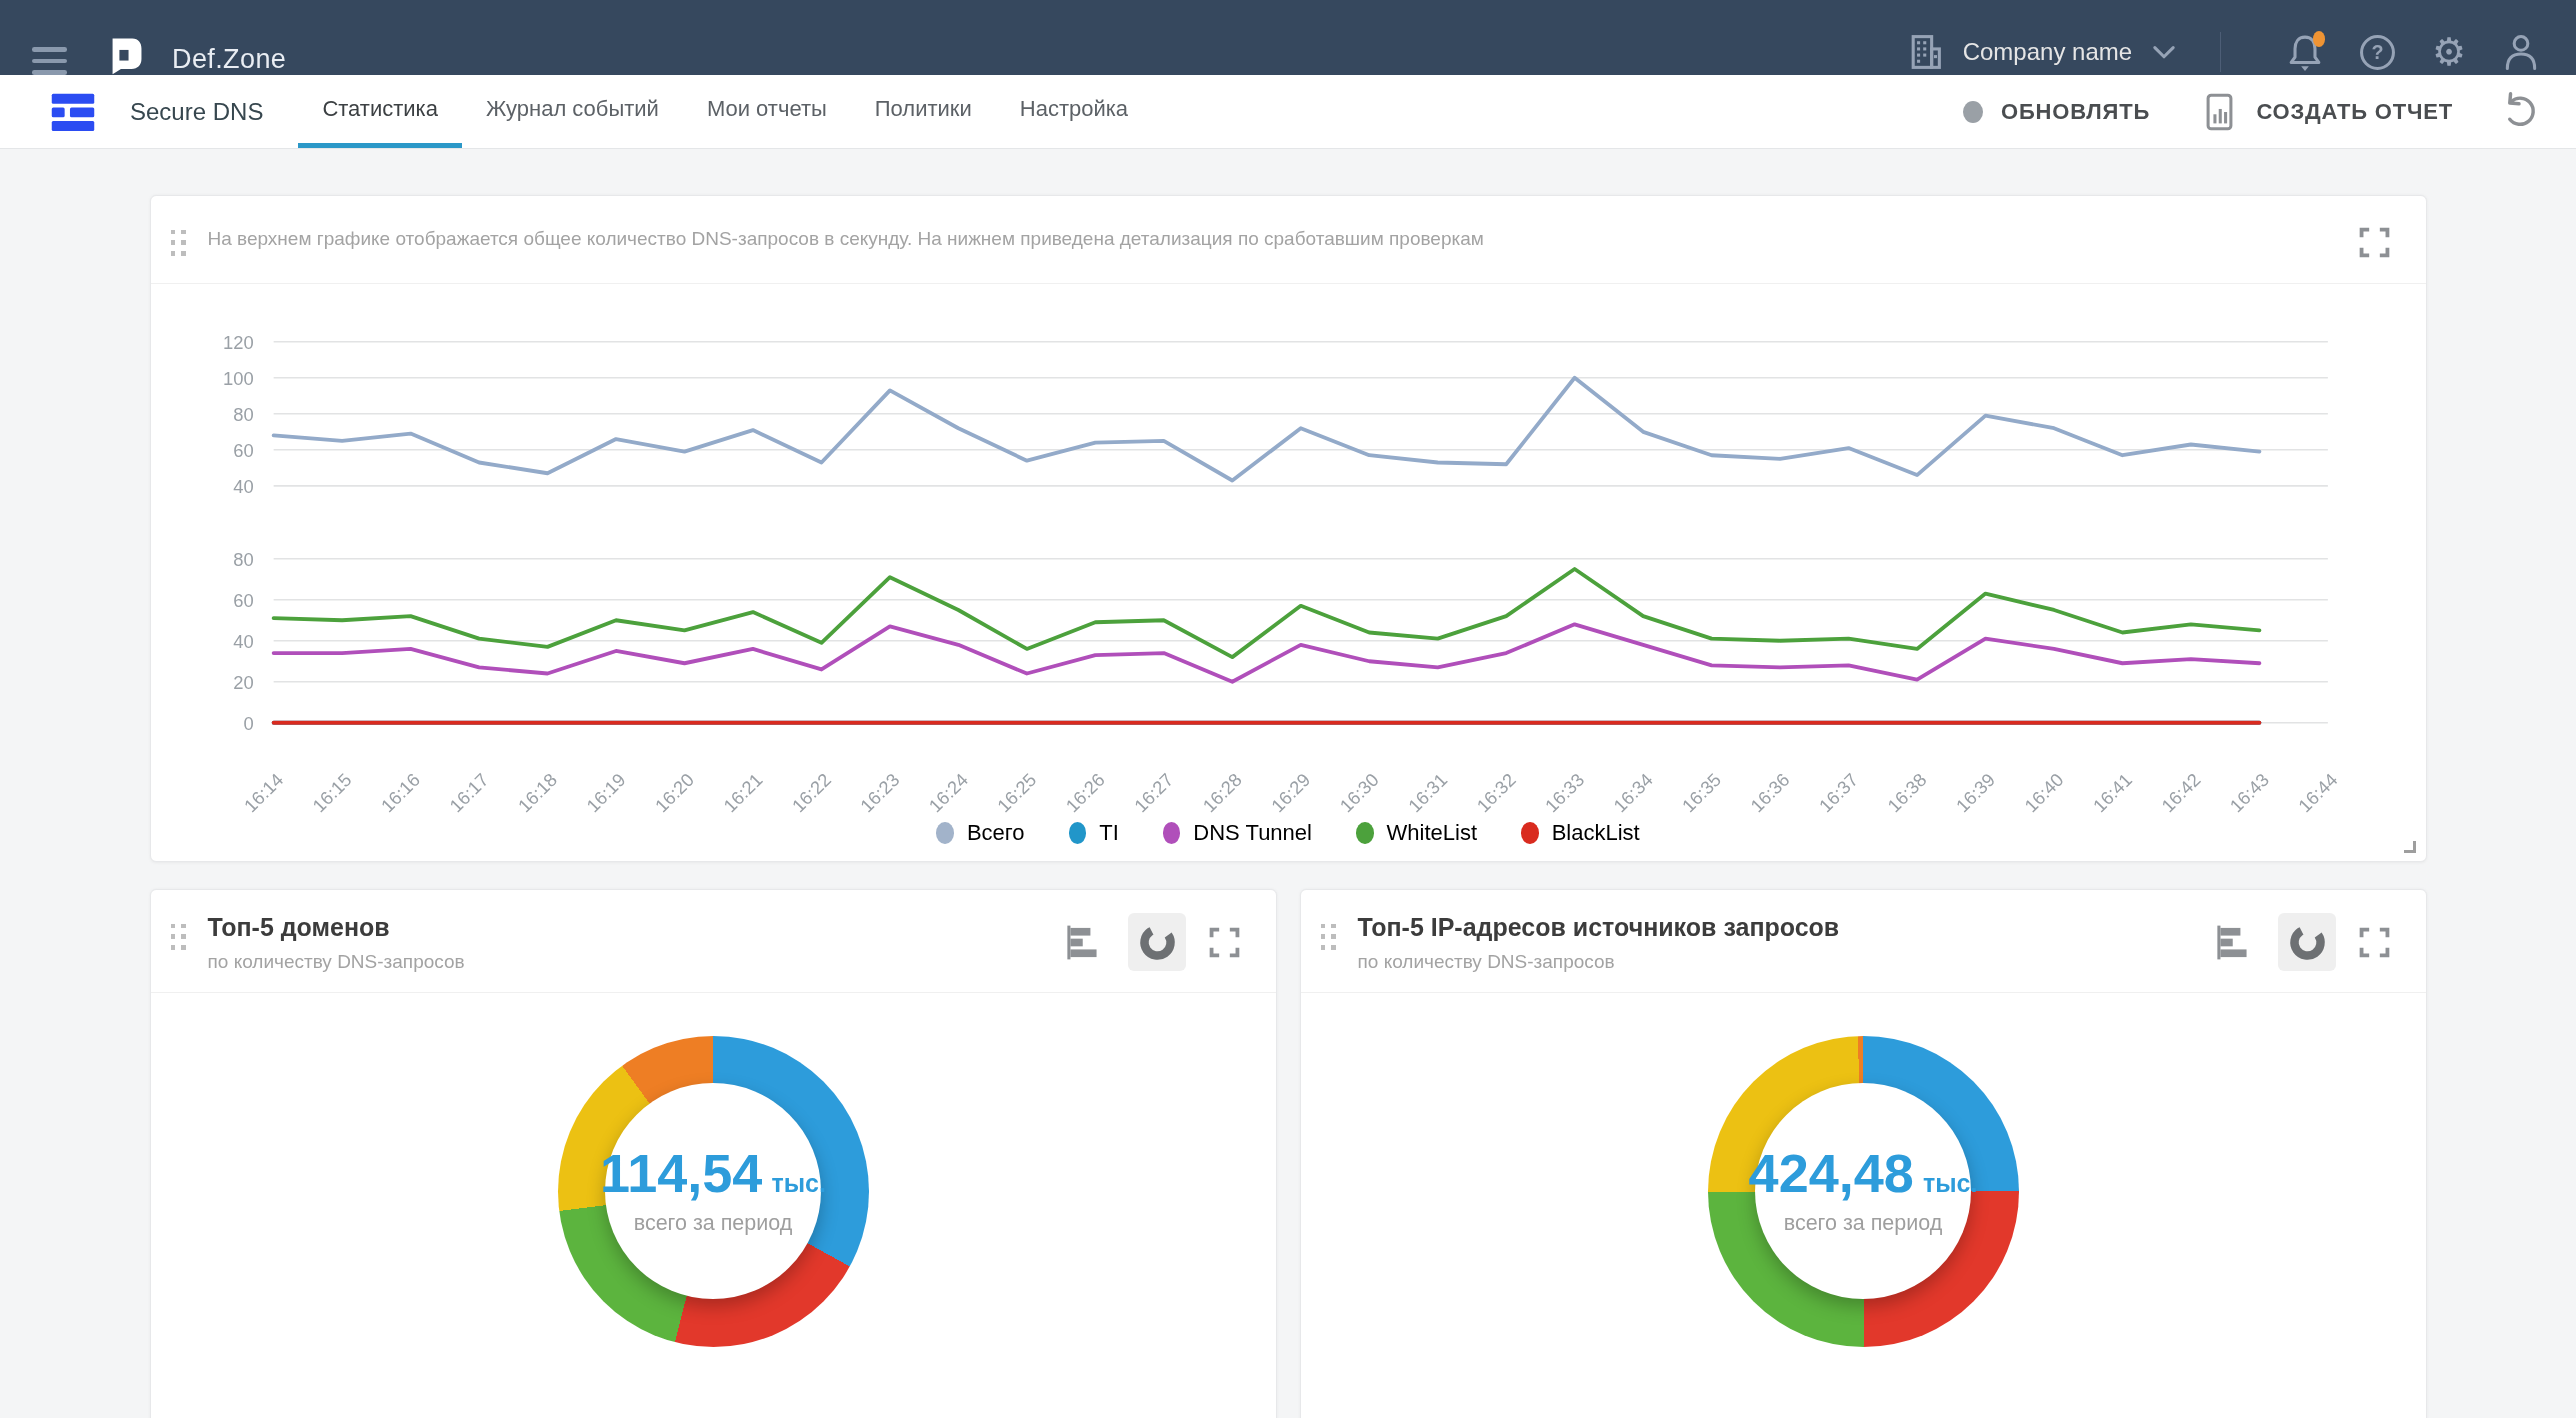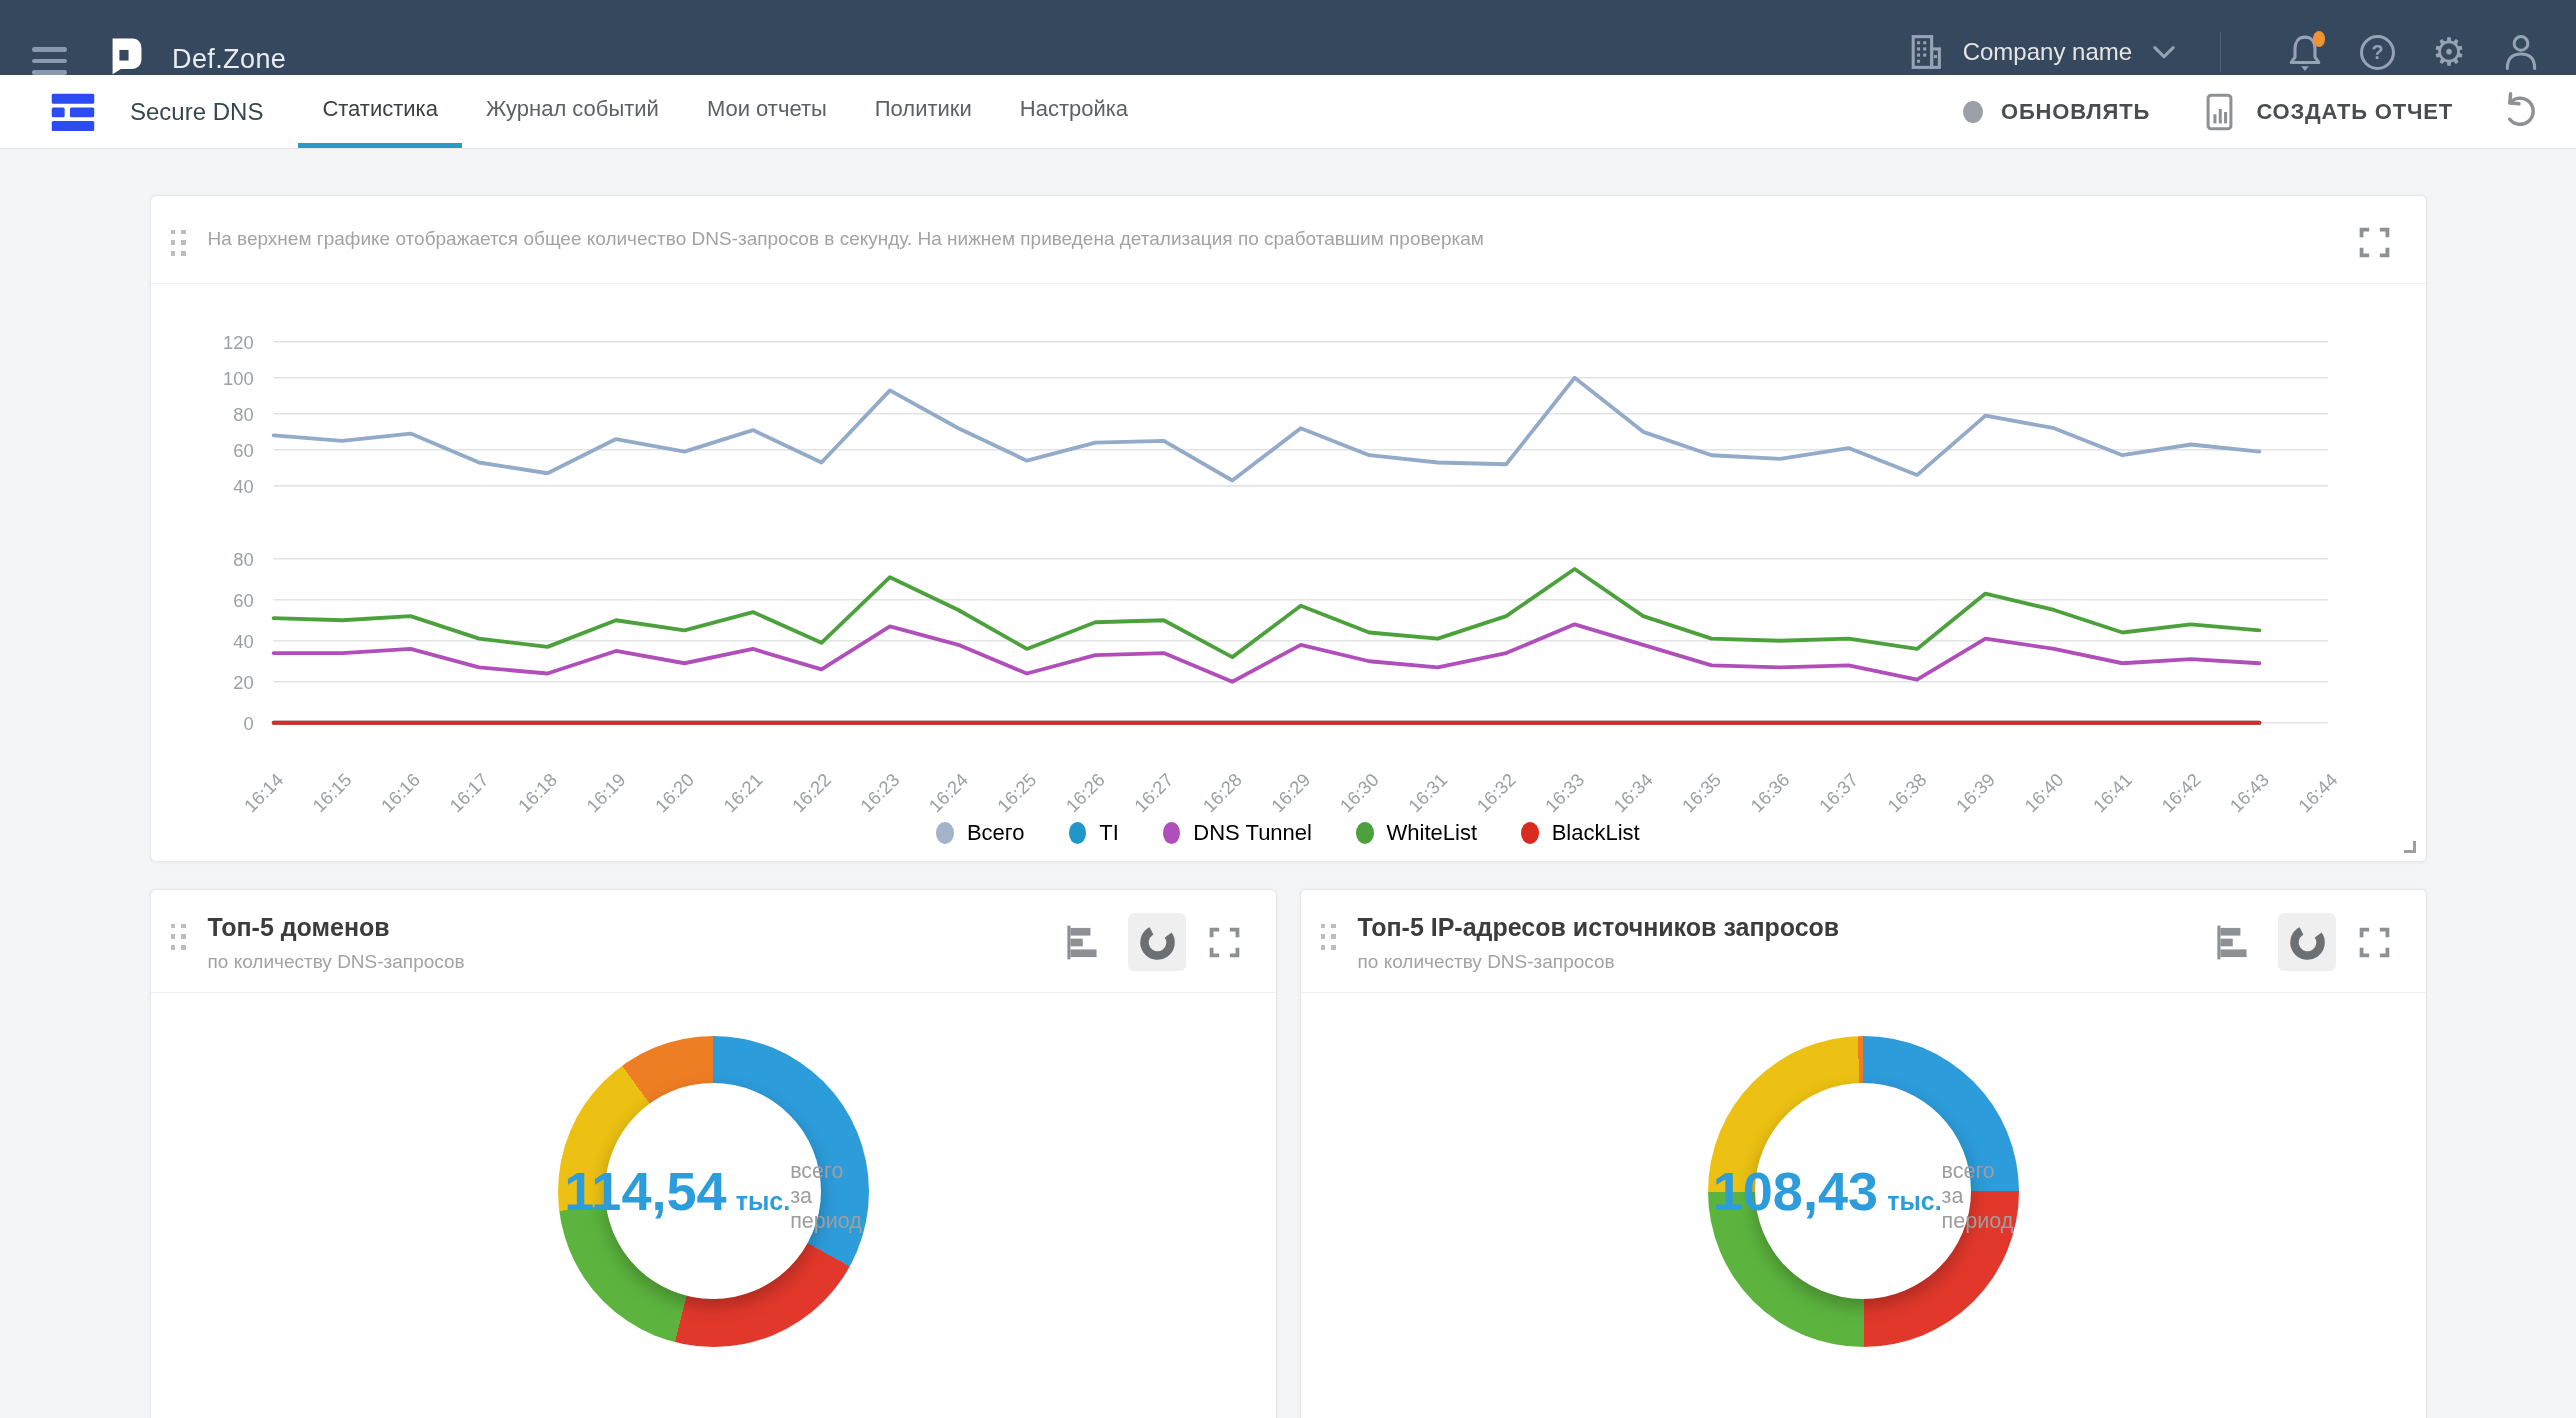--- a/index.html
+++ b/index.html
@@ -57,21 +57,21 @@
   .legend-label { font-size:22px; color:#000000; }
   .resize-corner { position:absolute; right:9.2px; bottom:7.7px; width:12.3px; height:12.3px;
     border-right:3.8px solid #9e9e9e; border-bottom:3.8px solid #9e9e9e; }
 
   .row2 { display:flex; gap:23px; margin-top:27px; }
   .donut-card { width:1127px; height:567px; overflow:hidden; }
   .donut-zone { display:flex; justify-content:center; margin-top:43px; }
   .donut { width:311px; height:311px; border-radius:50%; position:relative; }
   .donut-hole { position:absolute; left:50%; top:50%; transform:translate(-50%,-50%);
     width:216px; height:216px; border-radius:50%; background:#fff;
-    box-shadow:0 7.7px 18.4px rgba(0,0,0,.25); display:flex; flex-direction:row; align-items:center; justify-content:center; }
+    box-shadow:0 7.7px 18.4px rgba(0,0,0,.25); display:flex; flex-direction:column; align-items:center; justify-content:center; }
   .donut-total { color:#2d9cdb; font-weight:700; font-size:54px; line-height:1; display:flex; align-items:baseline; gap:9.2px; }
   .donut-unit { font-size:25px; font-weight:700; }
   .donut-caption { font-size:21.5px; color:#9e9e9e; margin-top:10.7px; }
 
   svg text { font-family:"Liberation Sans","DejaVu Sans",sans-serif; }
 </style>
 </head>
 <body>
 
 <header class="topbar">
@@ -369,21 +369,21 @@
             <svg width="35" height="35" viewBox="0 0 46 46">
               <path d="M6 16 V6 H16 M30 6 H40 V16 M40 30 V40 H30 M16 40 H6 V30" fill="none" stroke="#8d9094" stroke-width="5"></path>
             </svg>
           </div>
         </div>
       </div>
       <div class="donut-zone">
         <div class="donut" style="background: conic-gradient(rgb(45, 156, 219) 0deg, rgb(45, 156, 219) 90deg, rgb(226, 56, 43) 90deg, rgb(226, 56, 43) 180deg, rgb(92, 180, 62) 180deg, rgb(92, 180, 62) 270deg, rgb(236, 193, 19) 270deg, rgb(236, 193, 19) 357.84deg, rgb(238, 126, 36) 357.84deg, rgb(238, 126, 36) 360deg);">
           <div class="donut-hole">
             <div class="donut-total">
-              <span>108,43</span>
+              <span>424,48</span>
               <span class="donut-unit">тыс.</span>
             </div>
             <div class="donut-caption">всего за период</div>
           </div>
         </div>
       </div>
     </section>
   </div>
 </div>
 

